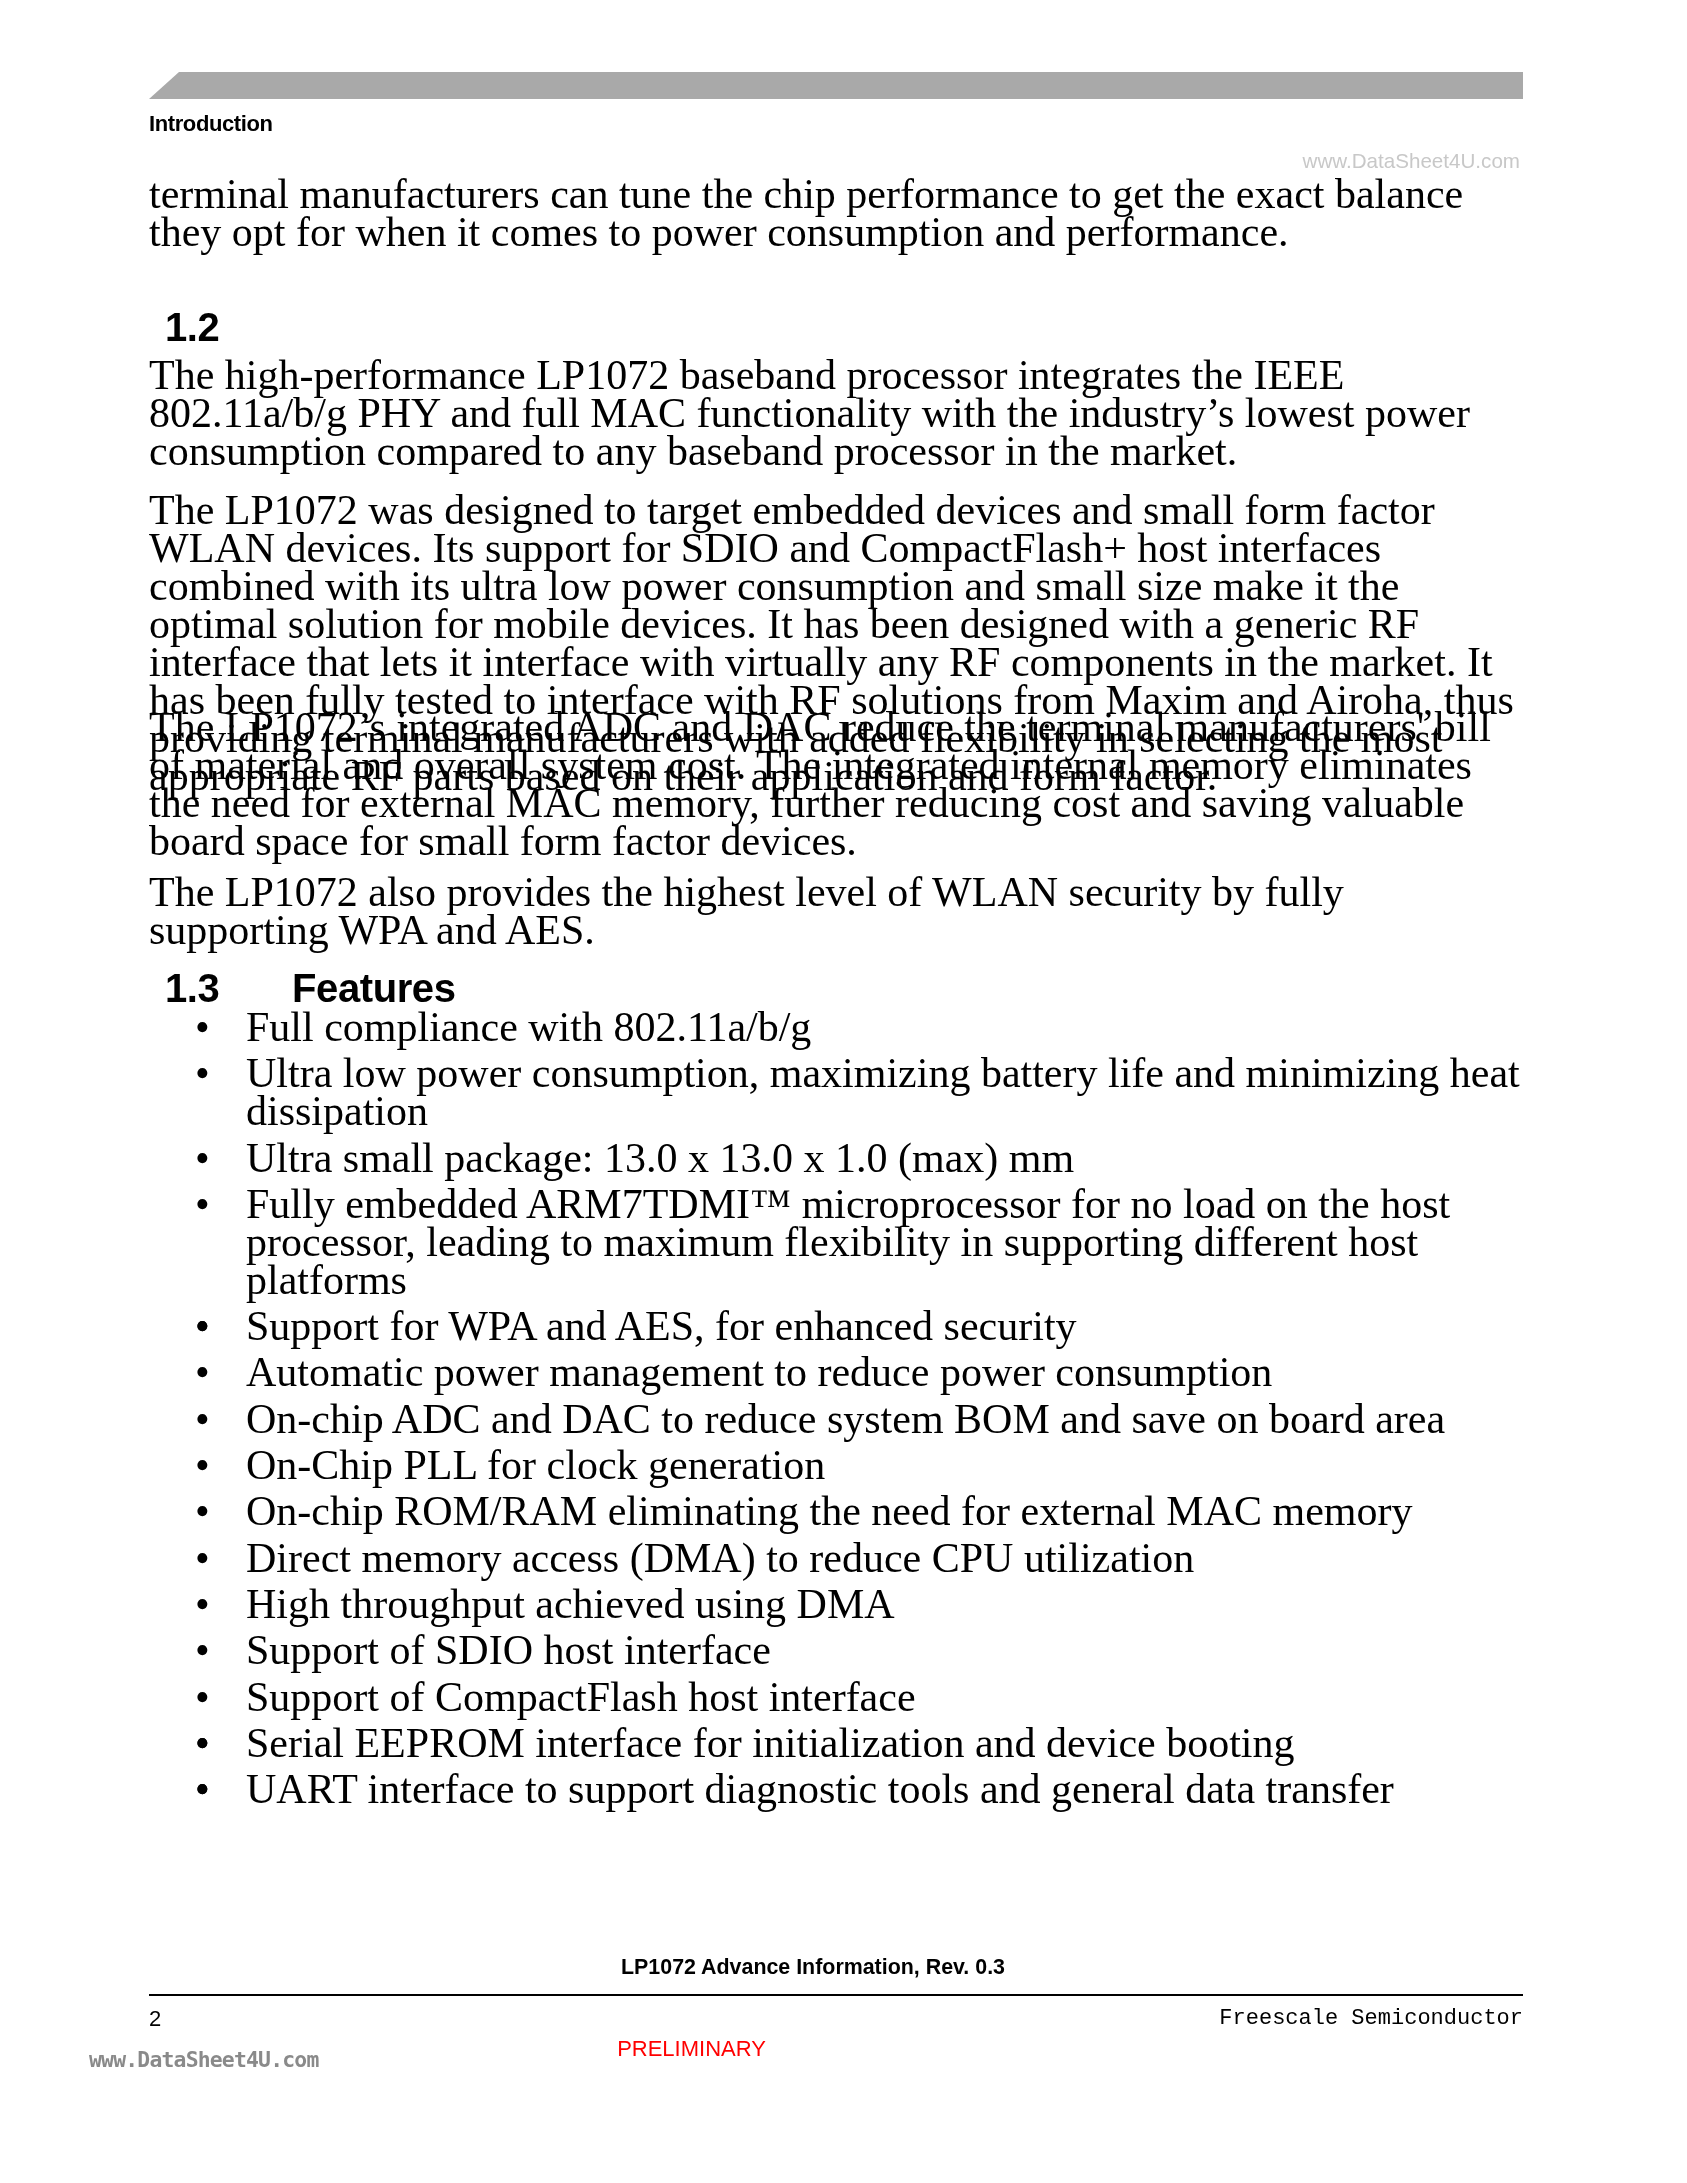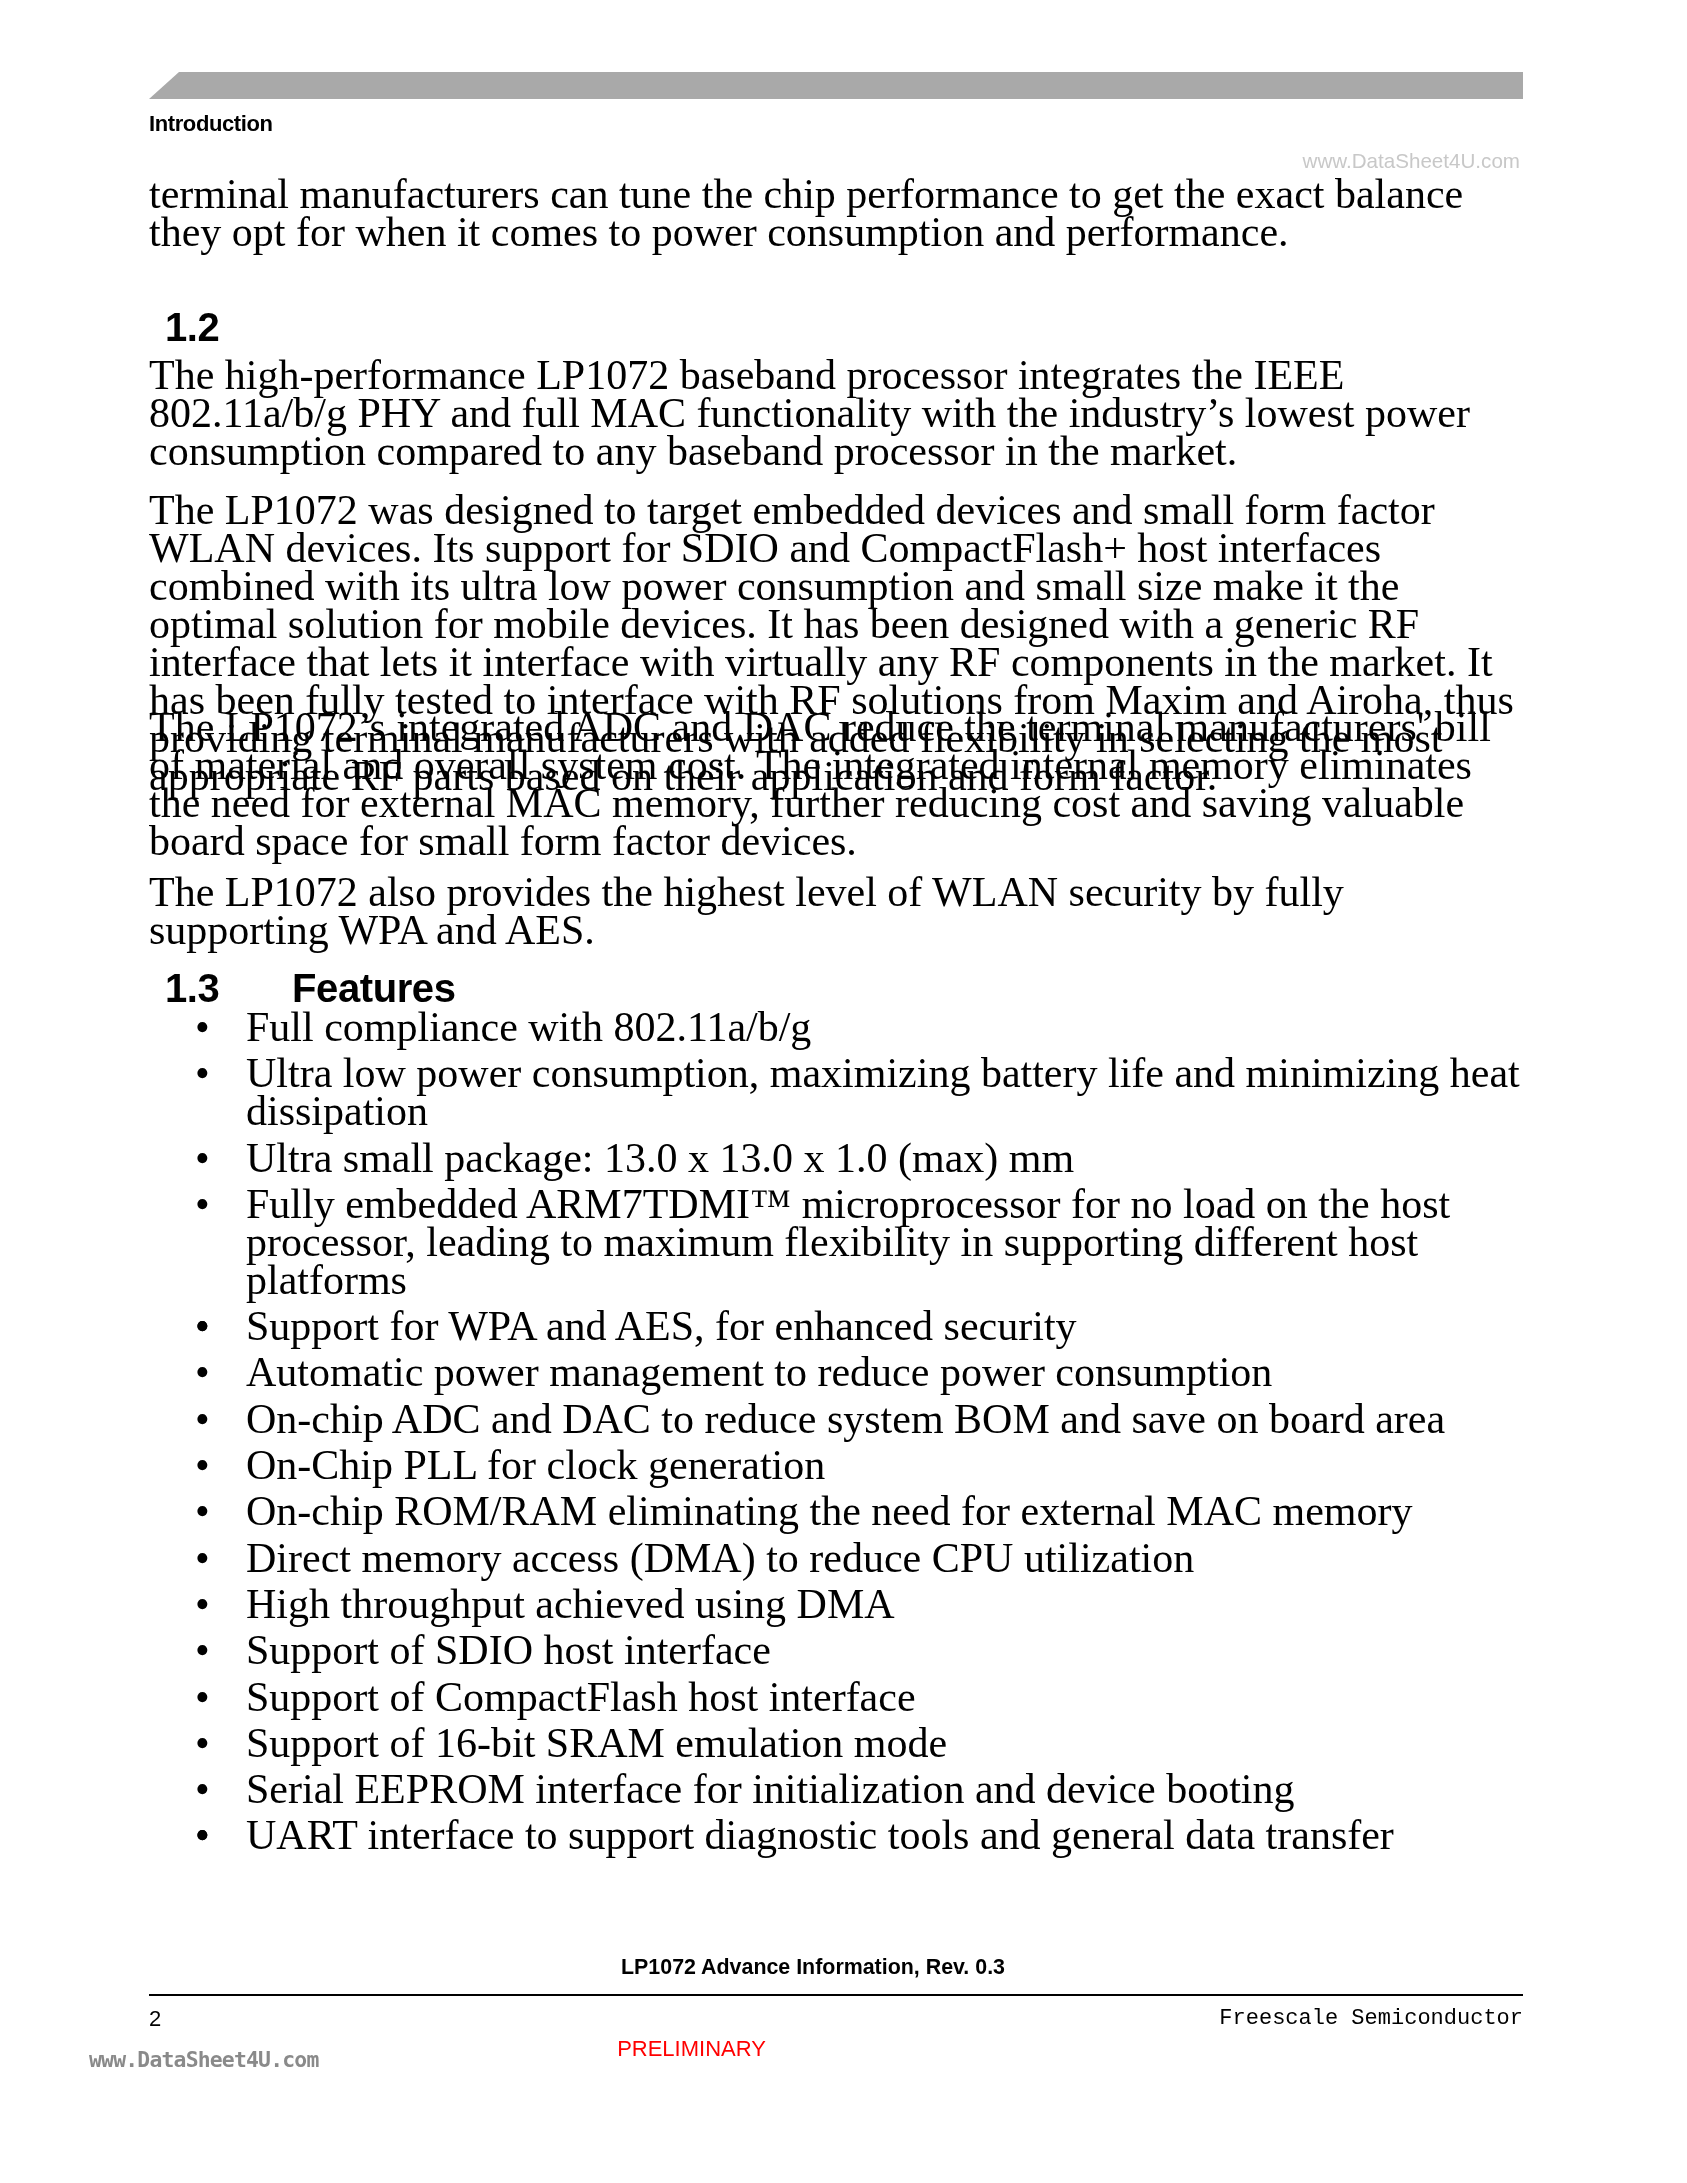--- a/index.html
+++ b/index.html
@@ -59,21 +59,21 @@
   <li><span class="bullet">•</span></li>
   <li><span class="bullet">•</span><span>Support for WPA and AES, for enhanced security</span></li>
   <li><span class="bullet">•</span><span>Automatic power management to reduce power consumption</span></li>
   <li><span class="bullet">•</span><span>On-chip ADC and DAC to reduce system BOM and save on board area</span></li>
   <li><span class="bullet">•</span><span>On-Chip PLL for clock generation</span></li>
   <li><span class="bullet">•</span><span>On-chip ROM/RAM eliminating the need for external MAC memory</span></li>
   <li><span class="bullet">•</span><span>Direct memory access (DMA) to reduce CPU utilization</span></li>
   <li><span class="bullet">•</span><span>High throughput achieved using DMA</span></li>
   <li><span class="bullet">•</span><span>Support of SDIO host interface</span></li>
   <li><span class="bullet">•</span><span>Support of CompactFlash host interface</span></li>
-  <li><span class="bullet">•</span><span>Support of 16-bit SRAM emulation mode</span></li>
+  <li><span class="bullet">•</span></li>
   <li><span class="bullet">•</span><span>Serial EEPROM interface for initialization and device booting</span></li>
   <li><span class="bullet">•</span></li>
   <li><span class="bullet">•</span><span>UART interface to support diagnostic tools and general data transfer</span></li>
 </ul>
 
 <div class="footer-title">LP1072 Advance Information, Rev. 0.3</div>
 <div class="footer-rule"></div>
 <div class="page-num">2</div>
 <div class="company">Freescale Semiconductor</div>
 <div class="prelim">PRELIMINARY</div>

